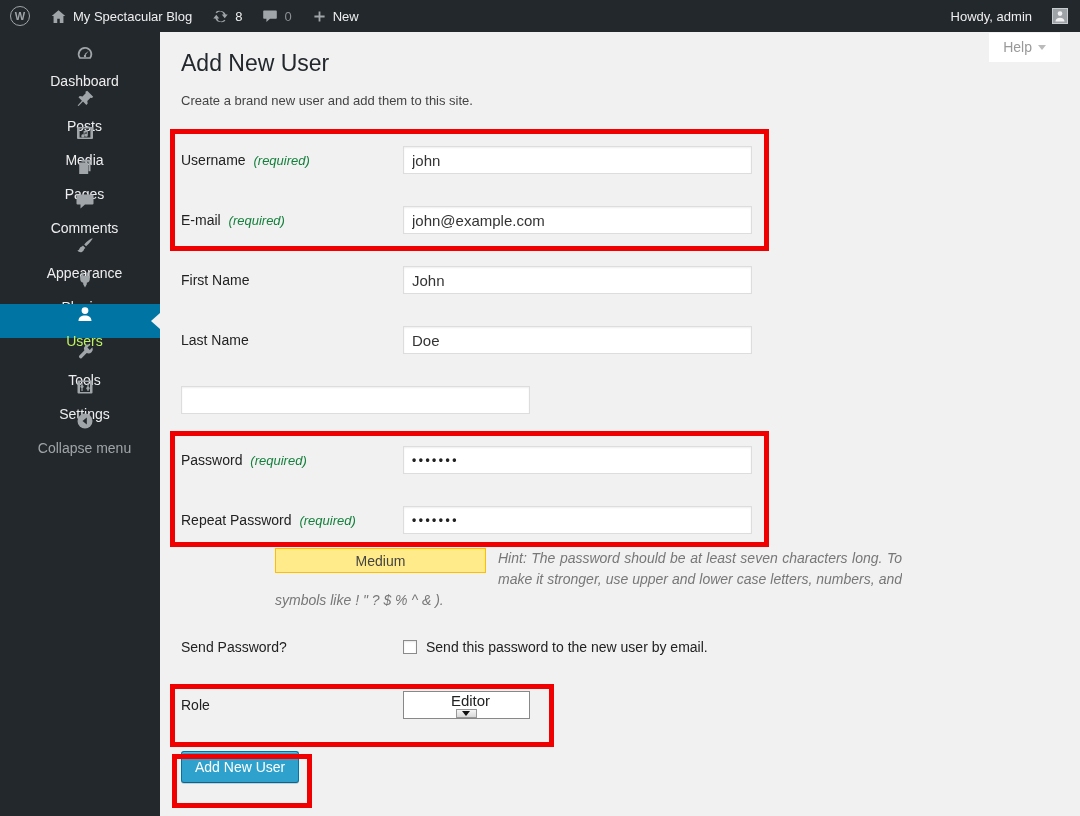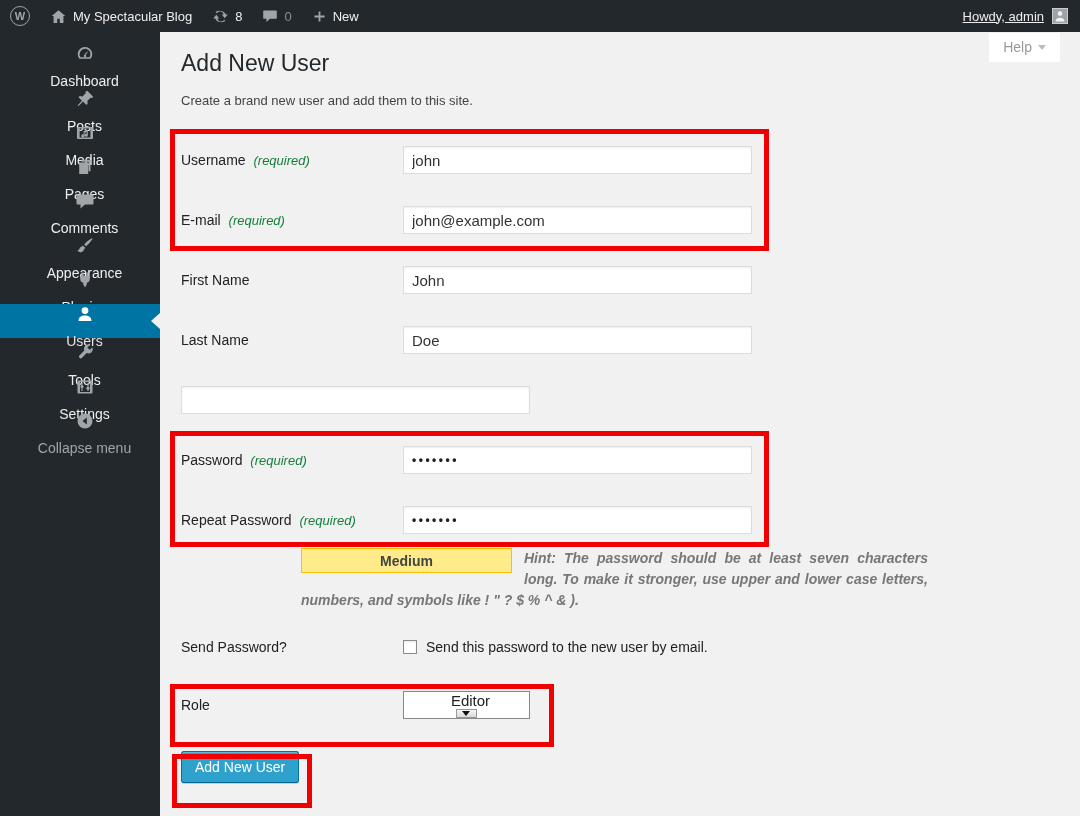--- a/index.html
+++ b/index.html
@@ -12,33 +12,33 @@
     background: #23282d; color: #eee; display: flex; align-items: center;
     justify-content: space-between; font-size: 13px; z-index: 5; }
   .ab-left, .ab-right { display: flex; align-items: center; height: 100%; }
   .ab-item { display: flex; align-items: center; gap: 6px; padding: 0 10px; height: 100%; color: #eee; cursor: pointer; }
   .ab-item .ic { color: #a0a5aa; }
   .wplogo { width: 20px; height: 20px; border: 1.5px solid #a0a5aa; border-radius: 50%;
     color: #a0a5aa; display: flex; align-items: center; justify-content: center;
     font-size: 11px; font-weight: bold; }
   .wplogo::after { content: "W"; }
   .count-dim { color: #8c8f94; }
-  .ab-right { padding-right: 12px; gap: 8px; text-decoration: underline; }
+  .ab-right { padding-right: 12px; gap: 20px; }
   .avatar { width: 16px; height: 16px; background: #9ea3a8; border: 1px solid #c8ccd0;
     display: flex; align-items: flex-end; justify-content: center; overflow: hidden; }
   .avatar svg { color: #f1f1f1; }
 
   
   .sidebar { position: absolute; top: 32px; left: 0; width: 160px; height: 784px;
     background: #23282d; padding-top: 12px; color: #eee; }
   .menu-item { height: 34px; display: flex; align-items: center; padding-left: 9px;
     gap: 9px; font-size: 14px; cursor: pointer; position: relative; flex-direction: column; }
   .menu-item .ic { width: 20px; height: 20px; color: #a0a5aa; flex: 0 0 20px; }
   .menu-sep { height: 11px; }
-  .menu-item.active { background: #0074a2; color: #e5e5e5; }
+  .menu-item.active { background: #0074a2; color: #bef264; }
   .menu-item.active .ic { color: #fff; }
   .menu-item.active::after { content: ""; position: absolute; right: 0; top: 50%;
     margin-top: -8px; border-top: 8px solid transparent; border-bottom: 8px solid transparent;
     border-right: 9px solid #f1f1f1; }
   .menu-item.dim { color: #a0a5aa; }
   .badge { background: #d54e21; color: #fff; border-radius: 10px; font-size: 11px;
     min-width: 18px; height: 18px; display: inline-flex; align-items: center;
     justify-content: center; padding: 0 5px; margin-left: 2px; }
   .submenu { background: #32373c; padding: 8px 0 7px; }
   .submenu-item { height: 27px; display: flex; align-items: center; padding-left: 13px;
@@ -57,21 +57,21 @@
 
   .form { margin-top: 22px; }
   .form-row { display: flex; align-items: center; height: 60px; }
   .lbl-cell { width: 222px; flex: 0 0 222px; font-size: 14px; color: #222; }
   .lbl-cell em { font-size: 13px; color: #15803d; margin-left: 4px; font-style: italic; }
   .txt { width: 349px; height: 28px; background: #fff; border: 1px solid #ddd;
     box-shadow: inset 0 1px 2px rgba(0,0,0,.07); padding: 0 8px; font-size: 15px;
     color: #333; font-family: "Liberation Sans", sans-serif; outline: none; }
   .txt.pwd { font-size: 12px; letter-spacing: 2.5px; font-weight: bold; color: #222; }
 
-  .pw-meter-row { margin-left: 120px; width: 627px; margin-top: -2px; overflow: hidden; font-weight: bold; }
+  .pw-meter-row { margin-left: 94px; width: 627px; margin-top: -2px; overflow: hidden; }
   .strength-meter { float: left; width: 211px; height: 25px; background: #ffeb8a;
     border: 1px solid #ffbf00; display: flex; align-items: center; justify-content: center;
     font-size: 14px; color: #444; margin-right: 12px; }
   .pw-hint { font-size: 14px; font-style: italic; color: #777; line-height: 21px; text-align: justify; }
 
   .chk-row { height: 56px; margin-top: 8px; }
   .chk-label { display: flex; align-items: center; gap: 9px; cursor: pointer; }
   .checkbox { width: 14px; height: 14px; background: #fff; border: 1px solid #8b8b8b;
     box-shadow: inset 0 1px 2px rgba(0,0,0,.1); flex: 0 0 14px; }
   .chk-text { font-size: 14px; color: #222; }

